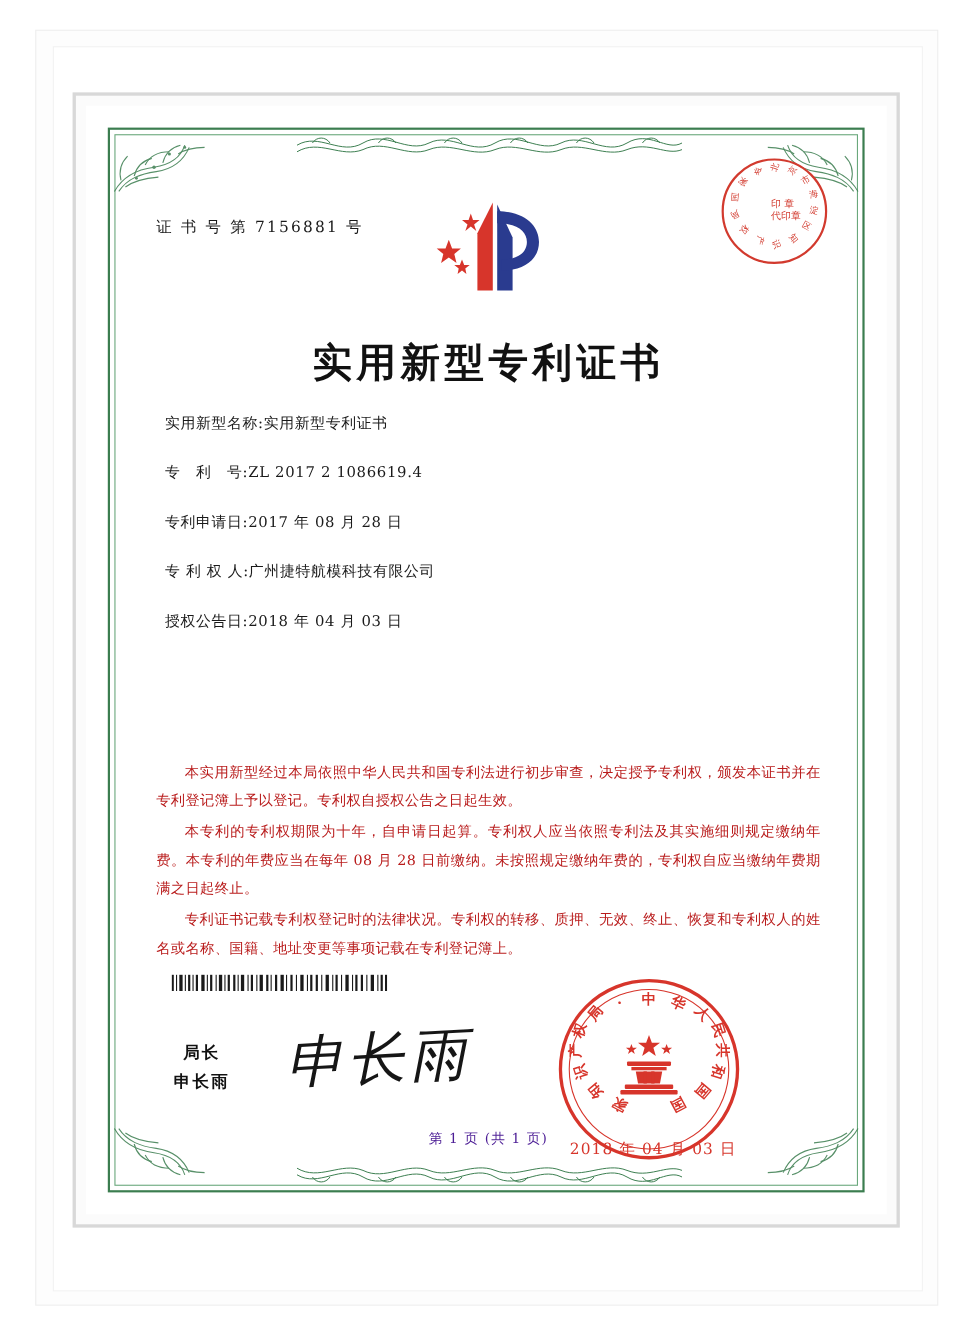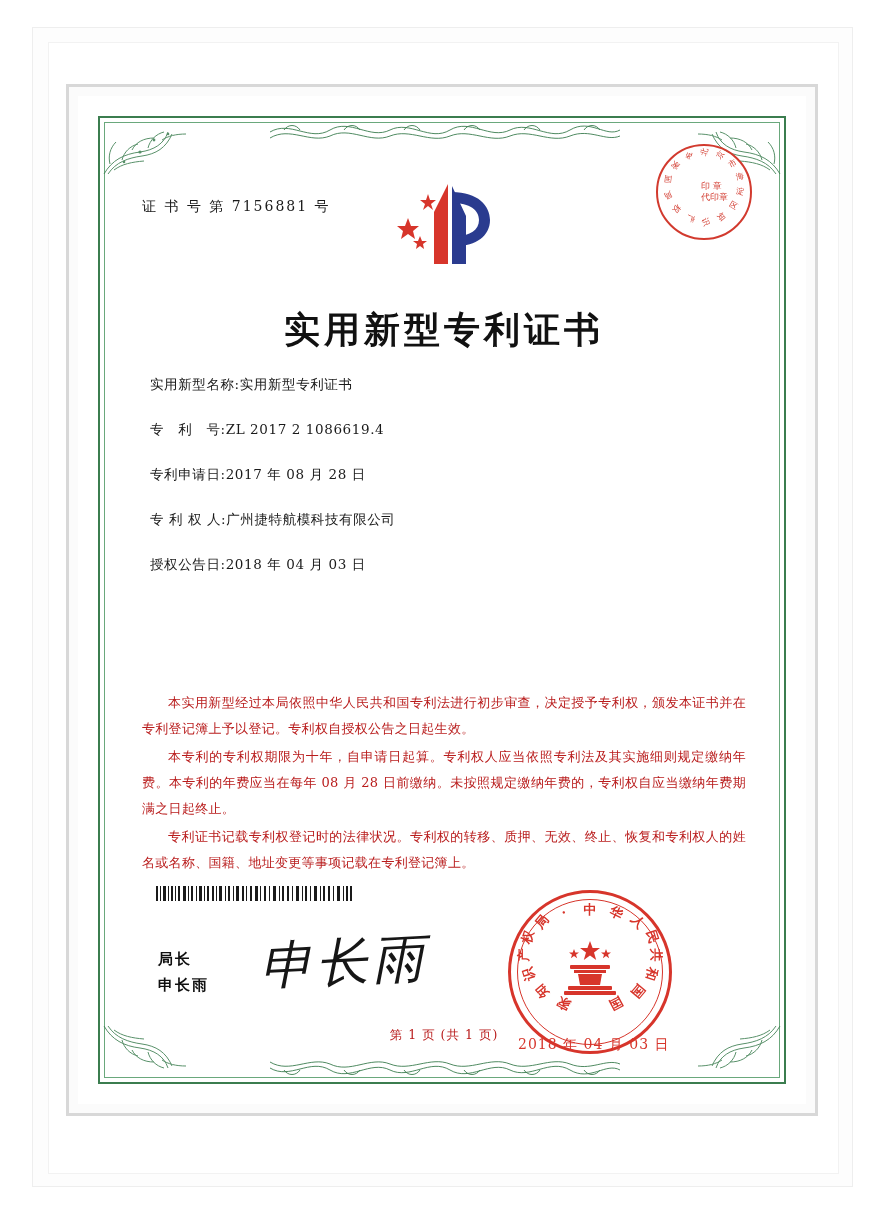--- a/index.html
+++ b/index.html
@@ -231,26 +231,27 @@
     left: 56px;
     top: 768px;
     width: 196px;
     height: 15px;
   }
 
   .signature-block {
     position: absolute;
     left: 58px;
     top: 828px;
-    font-family: Liberation Sans, sans-serif;
+    font-family: Liberation Mono, monospace;
     font-size: 15px;
     font-weight: bold;
     line-height: 26px;
     color: #111111;
     letter-spacing: 2px;
+    text-align: center;
   }
 
   .handwriting {
     position: absolute;
     left: 160px;
     top: 810px;
     font-family: "DejaVu Serif", "Liberation Serif", serif;
     font-size: 52px;
     color: #161616;
     font-style: italic;
@@ -313,21 +314,21 @@
   }
 
   .page-footer {
     position: absolute;
     left: 0;
     bottom: 42px;
     width: 688px;
     text-align: center;
     font-family: "DejaVu Serif", "Liberation Serif", serif;
     font-size: 12.5px;
-    color: #b91c1c;
+    color: #4c1d95;
     letter-spacing: 1px;
   }
 </style>
 </head>
 <body>
 
 <div class="page">
 
   <div class="frame-outer"></div>
   <div class="frame-mid"></div>

